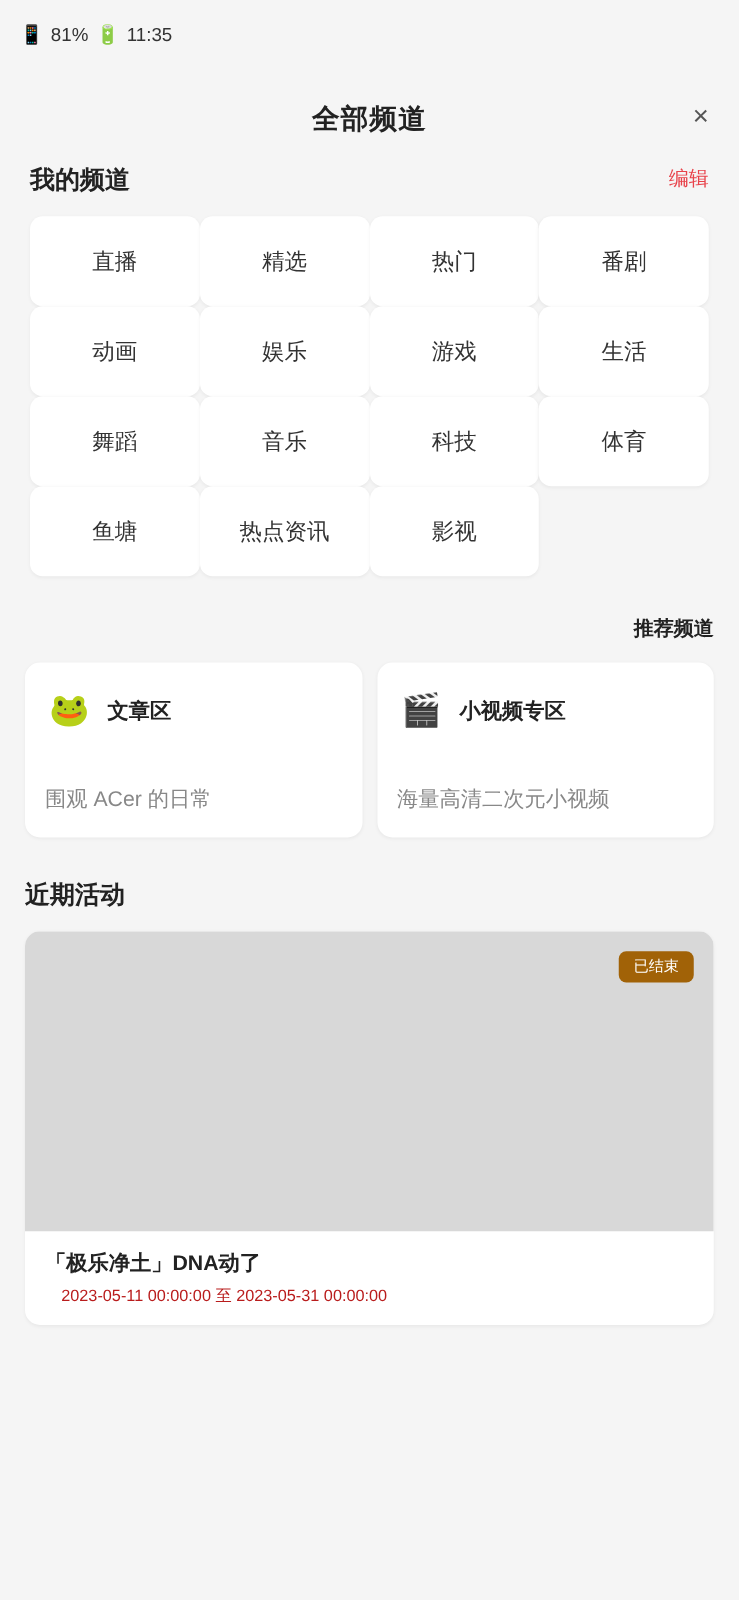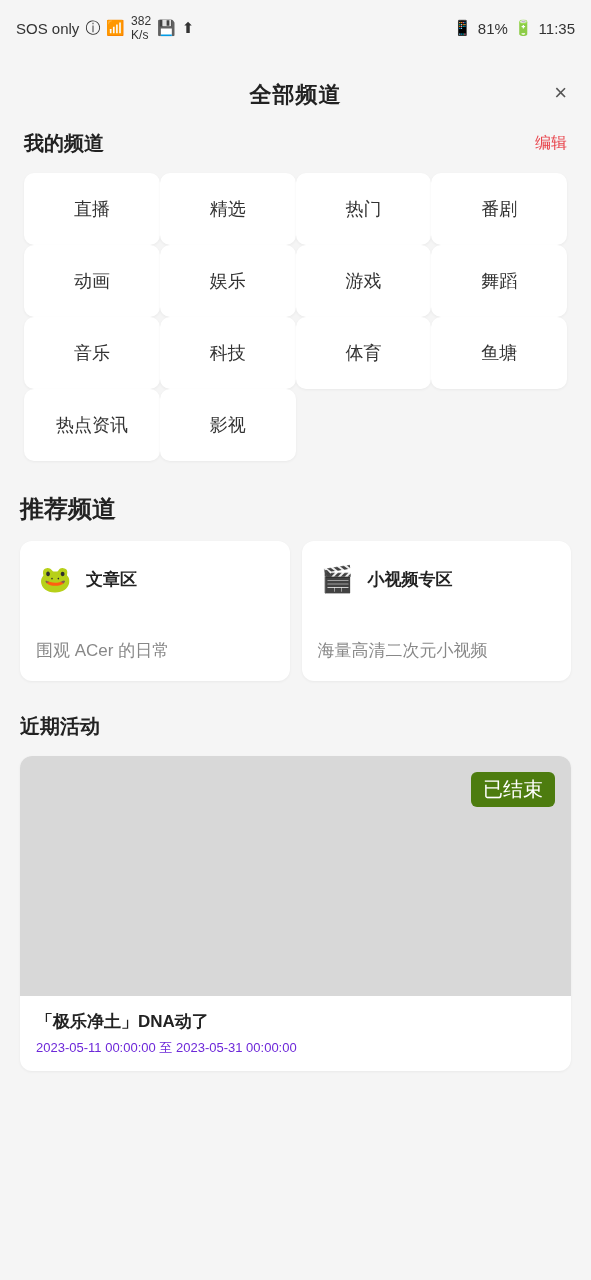--- a/index.html
+++ b/index.html
@@ -95,24 +95,25 @@
       color: #333;
       cursor: pointer;
       box-shadow: 0 1px 3px rgba(0,0,0,0.05);
     }
 
     
     .recommend-section {
       padding: 16px 20px;
     }
     .recommend-title {
-      font-size: 24px;
+      font-size: 16px;
       font-weight: 700;
       color: #222;
       margin-bottom: 16px;
+      text-align: right;
     }
     .recommend-grid {
       display: grid;
       grid-template-columns: 1fr 1fr;
       gap: 12px;
     }
     .recommend-card {
       background: #fff;
       border-radius: 12px;
       padding: 18px 16px;
@@ -164,53 +165,45 @@
     .activity-image {
       width: 100%;
       height: 240px;
       background: #d8d8d8;
       position: relative;
     }
     .activity-badge {
       position: absolute;
       top: 16px;
       right: 16px;
-      background: #4d7c0f;
+      background: #a16207;
       color: #fff;
       border-radius: 6px;
       padding: 4px 12px;
-      font-size: 20px;
+      font-size: 12px;
     }
     .activity-info {
       padding: 14px 16px;
     }
     .activity-name {
       font-size: 17px;
       font-weight: 600;
       color: #222;
       margin-bottom: 6px;
     }
     .activity-date {
       font-size: 13px;
-      color: #6d28d9;
+      color: #b91c1c;
+      margin-left: 13px;
     }
   </style>
 </head>
 <body>
 
 <div class="status-bar">
-  <div class="status-left">
-    <span>SOS only</span>
-    <span>ⓘ</span>
-    <span>📶</span>
-    <span style="font-size:12px; line-height:1.2; white-space:pre;">382
-K/s</span>
-    <span>💾</span>
-    <span>⬆</span>
-  </div>
   <div class="status-right">
     <span>📱</span>
     <span>81%</span>
     <span>🔋</span>
     <span>11:35</span>
   </div>
 </div>
 
 <div class="main-content">
 
@@ -227,20 +220,21 @@
     <div class="channel-grid">
 
       <div class="channel-item">直播</div>
       <div class="channel-item">精选</div>
       <div class="channel-item">热门</div>
       <div class="channel-item">番剧</div>
 
       <div class="channel-item">动画</div>
       <div class="channel-item">娱乐</div>
       <div class="channel-item">游戏</div>
+      <div class="channel-item">生活</div>
 
       <div class="channel-item">舞蹈</div>
       <div class="channel-item">音乐</div>
       <div class="channel-item">科技</div>
       <div class="channel-item">体育</div>
 
       <div class="channel-item">鱼塘</div>
       <div class="channel-item">热点资讯</div>
       <div class="channel-item">影视</div>
     </div>

